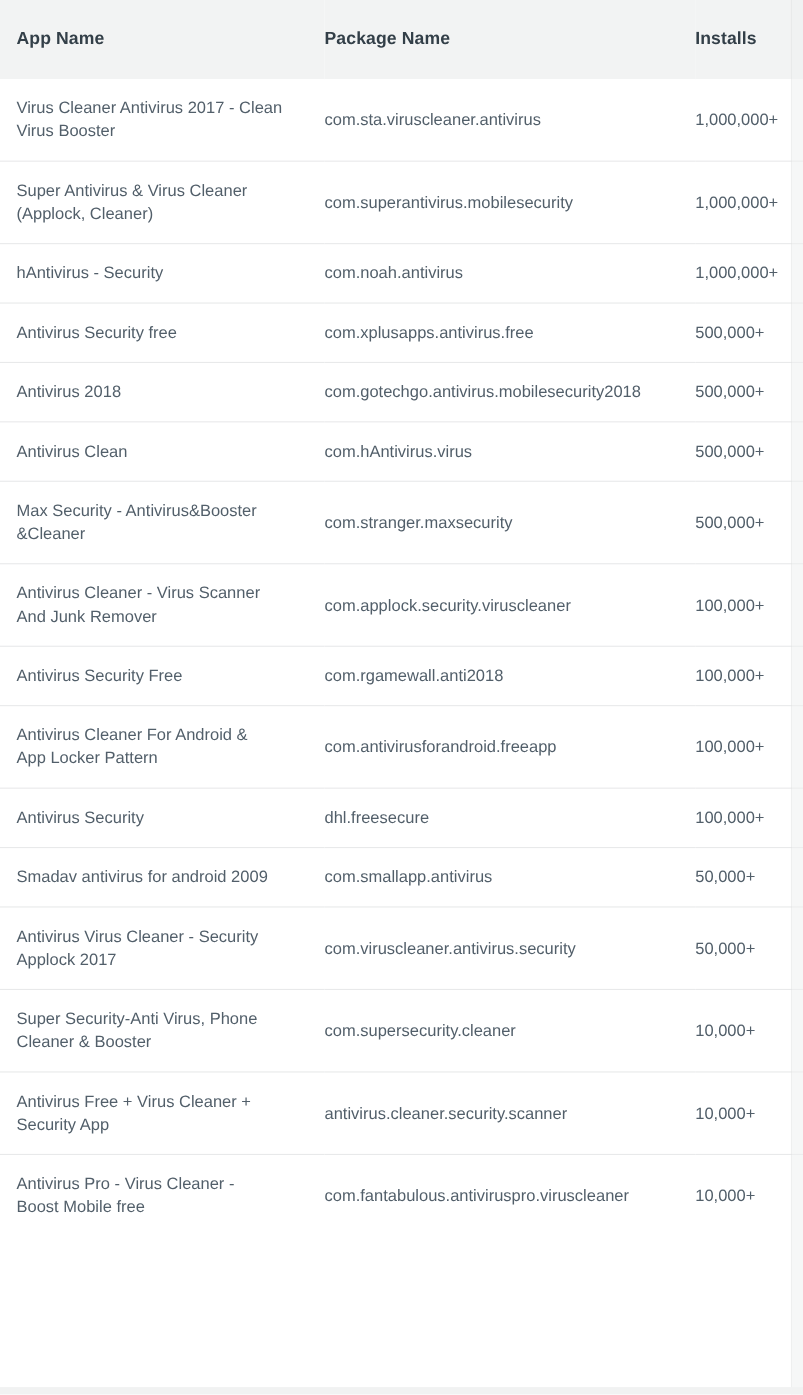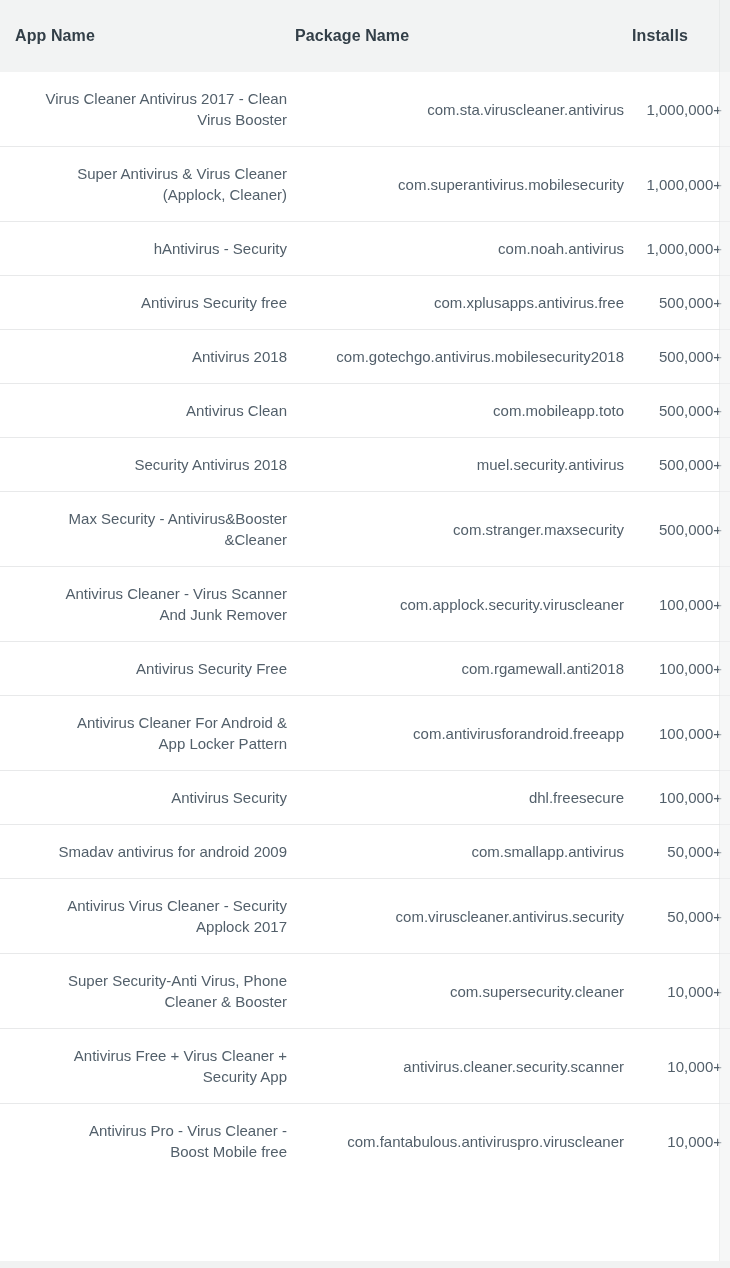--- a/index.html
+++ b/index.html
@@ -31,21 +31,21 @@
   }
   td {
     vertical-align: middle;
     font-size: 15px;
     color: #525f6a;
     line-height: 21px;
     padding-top: 16px;
     padding-bottom: 16px;
     padding-right: 8px;
   }
-  tbody tr { border-bottom: 1px solid #e8e9ea; background: #ffffff; text-align: right; }
+  tbody tr { border-bottom: 1px solid #e8e9ea; background: #ffffff; }
   tbody tr:last-child { border-bottom: none; }
   .c1 { width: 295px; padding-left: 15px; }
   .c2 { width: 337px; margin-top: 28px; }
   .c3 { width: 98px; }
   td.c1 { white-space: pre-line; }
   th.c1 { padding-left: 15px; }
   .scrollbar-track {
     position: absolute;
     top: 0;
     right: 0;
@@ -98,26 +98,21 @@
         <td class="c2">com.xplusapps.antivirus.free</td>
         <td class="c3">500,000+</td>
       </tr>
       <tr>
         <td class="c1">Antivirus 2018</td>
         <td class="c2">com.gotechgo.antivirus.mobilesecurity2018</td>
         <td class="c3">500,000+</td>
       </tr>
       <tr>
         <td class="c1">Antivirus Clean</td>
-        <td class="c2">com.mobileapp.toto</td>
-        <td class="c3">500,000+</td>
-      </tr>
-      <tr>
-        <td class="c1">Security Antivirus 2018</td>
-        <td class="c2">muel.security.antivirus</td>
+        <td class="c2">com.hAntivirus.virus</td>
         <td class="c3">500,000+</td>
       </tr>
       <tr>
         <td class="c1">Max Security - Antivirus&amp;Booster
 &amp;Cleaner</td>
         <td class="c2">com.stranger.maxsecurity</td>
         <td class="c3">500,000+</td>
       </tr>
       <tr>
         <td class="c1">Antivirus Cleaner - Virus Scanner

